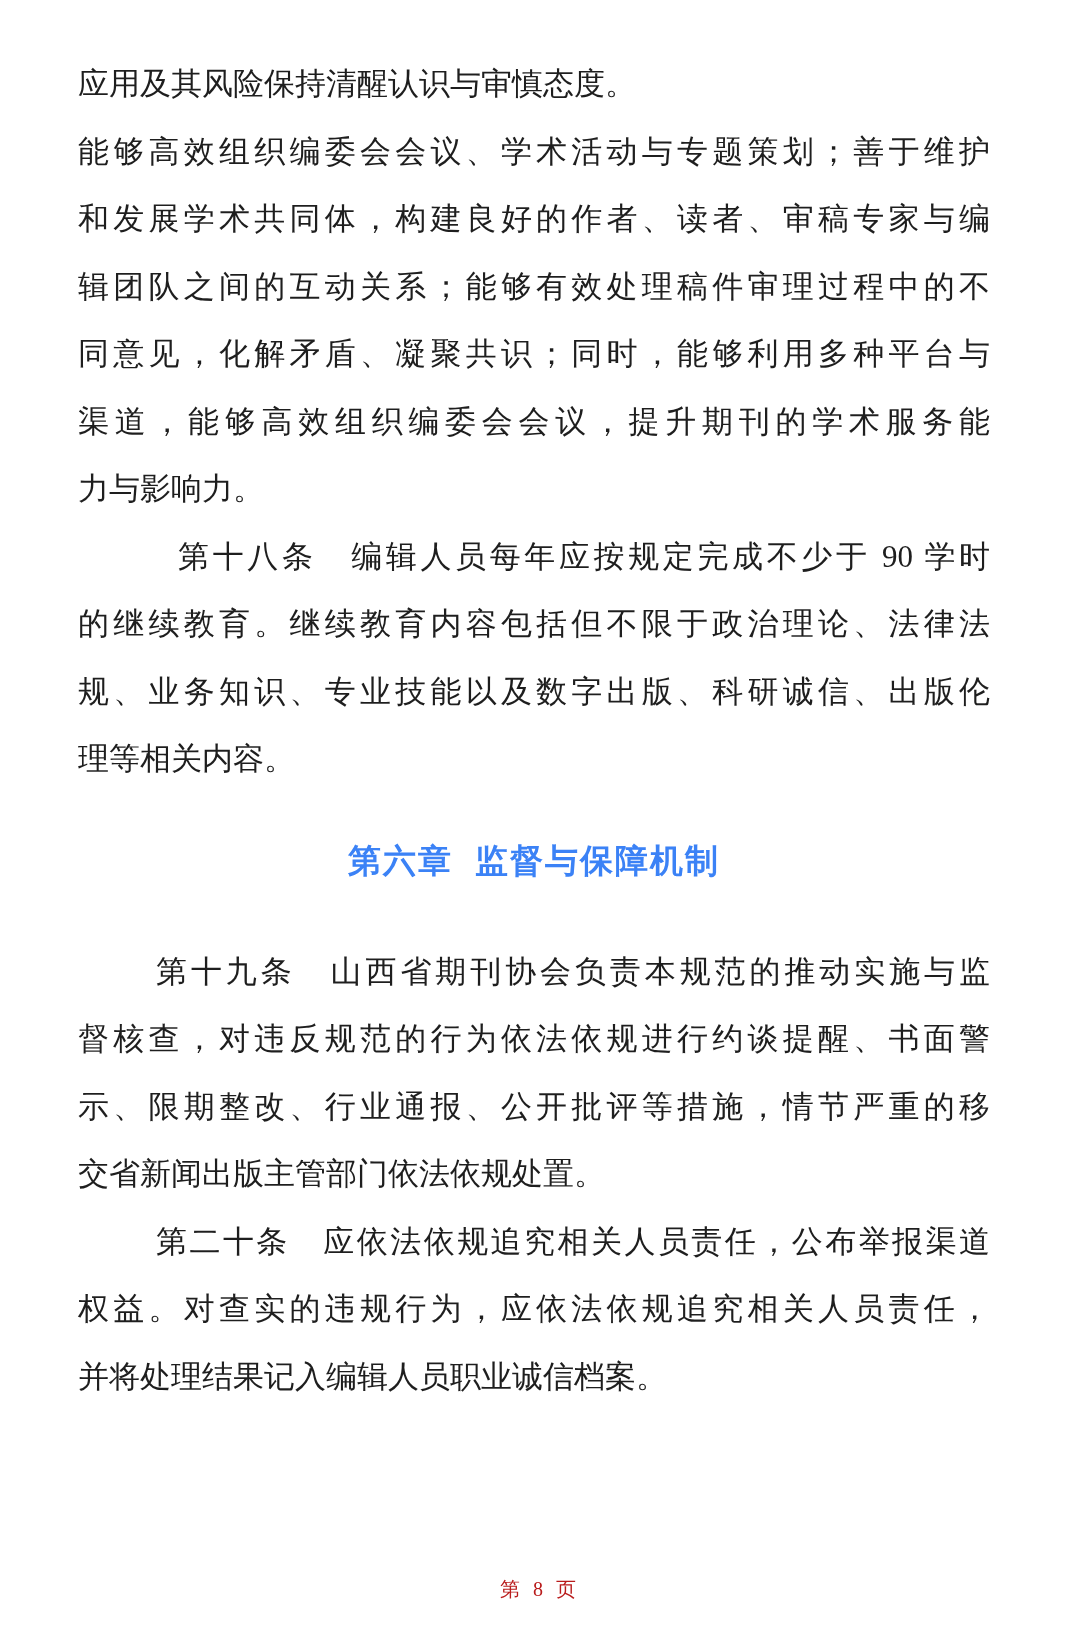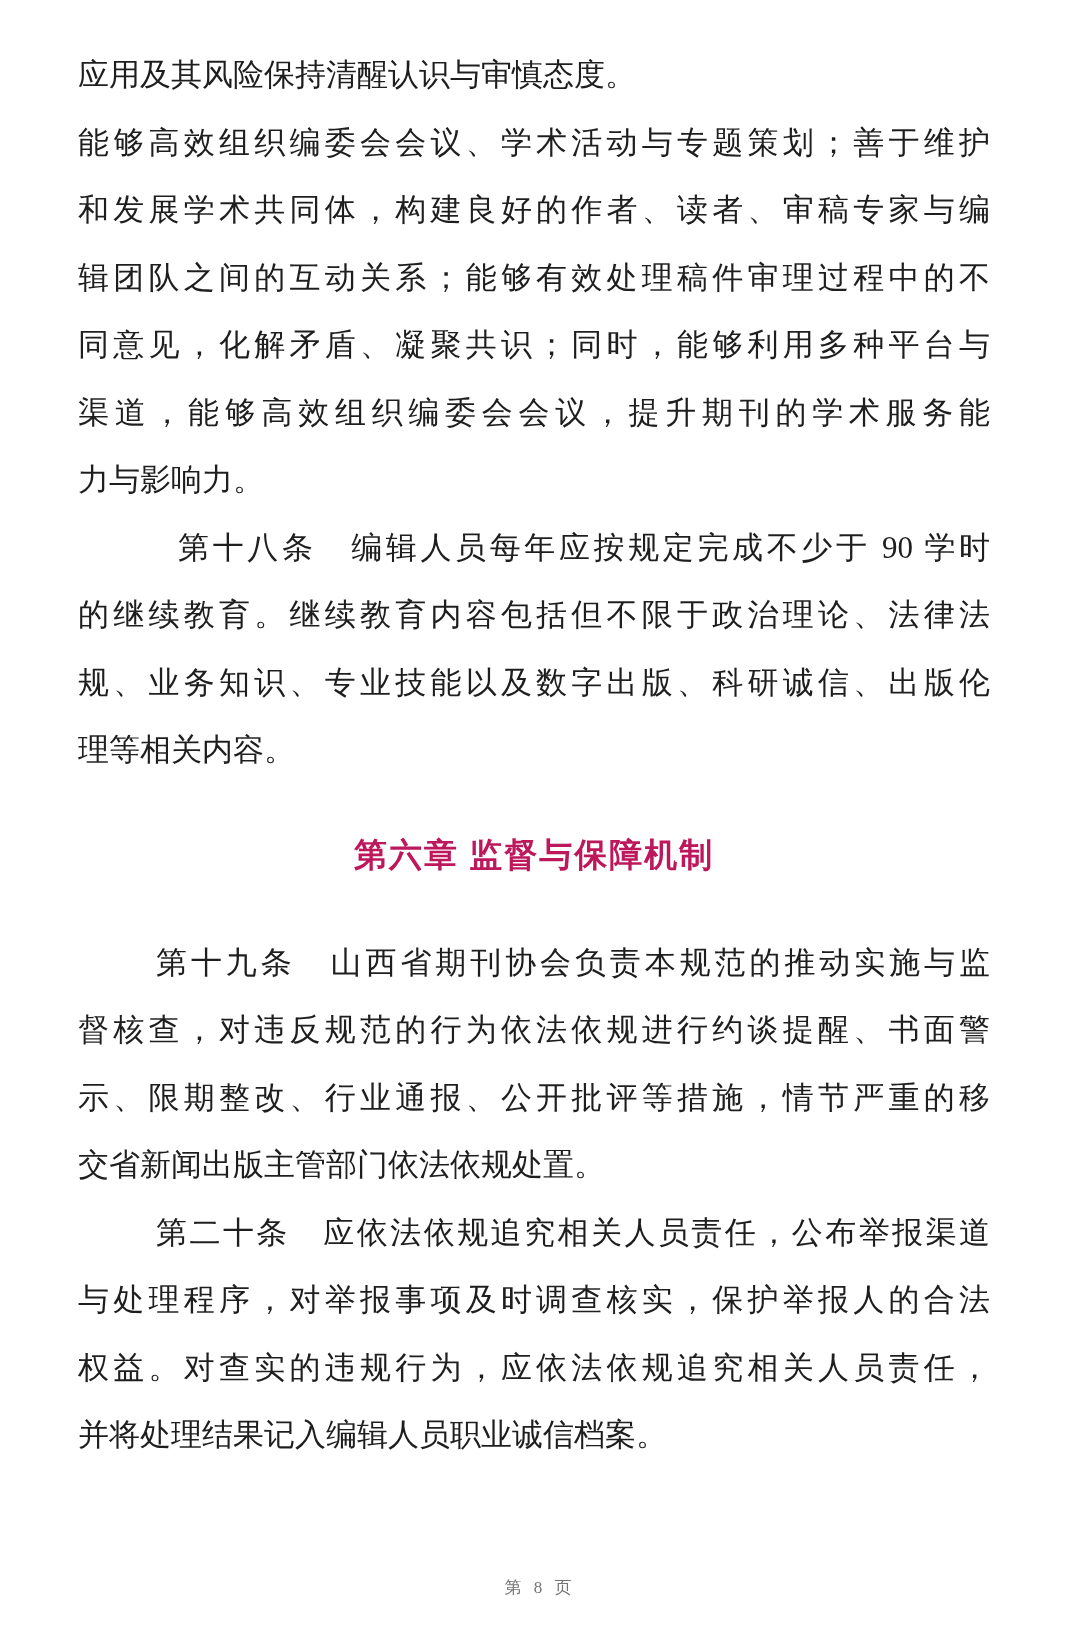--- a/index.html
+++ b/index.html
@@ -13,21 +13,21 @@
     height: 1646px;
     background: #ffffff;
     font-family: "Liberation Serif", "DejaVu Serif", serif;
     color: #1e1e1e;
     overflow: hidden;
   }
   .content {
     position: absolute;
     left: 78px;
     right: 90px;
-    top: 41px;
+    top: 50px;
   }
   .line {
     font-size: 31px;
     line-height: 67.5px;
     height: 67.5px;
     overflow: visible;
   }
   .line.j {
     text-align: justify;
     text-align-last: justify;
@@ -36,41 +36,41 @@
     text-align: left;
     text-align-last: left;
   }
   .ind-1 { text-indent: 65px; }
   .ind-2 { text-indent: 78px; }
   .ind-3 { text-indent: 100px; }
   .lead {
     font-weight: 400;
   }
   .heading {
-    font-family: Liberation Serif, serif;
+    font-family: Liberation Mono, monospace;
     font-weight: 700;
     font-size: 33px;
     line-height: 68px;
     height: 68px;
     margin-top: 37px;
     margin-bottom: 40px;
     text-align: left;
     text-align-last: center;
     letter-spacing: 2px;
-    color: #be185d;
+    color: #3b82f6;
   }
   .footer {
     position: absolute;
     left: 0;
     right: 0;
     top: 1576px;
     text-align: center;
-    font-size: 17px;
+    font-size: 20px;
     letter-spacing: 4px;
-    color: #737373;
+    color: #b91c1c;
   }
 </style>
 </head>
 <body>
 
 <div class="page">
   <div class="content" id="content">
       <div class="line l"><span>应用及其风险保持清醒认识与审慎态度。</span></div>
       <div class="line j"><span>能够高效组织编委会会议、学术活动与专题策划；善于维护</span></div>
       <div class="line j"><span>和发展学术共同体，构建良好的作者、读者、审稿专家与编</span></div>
@@ -81,20 +81,19 @@
       <div class="line j ind-3"><span class="lead">第十八条</span><span>　编辑人员每年应按规定完成不少于 90 学时</span></div>
       <div class="line j"><span>的继续教育。继续教育内容包括但不限于政治理论、法律法</span></div>
       <div class="line j"><span>规、业务知识、专业技能以及数字出版、科研诚信、出版伦</span></div>
       <div class="line l"><span>理等相关内容。</span></div>
       <div class="heading">第六章 监督与保障机制</div>
       <div class="line j ind-2"><span class="lead">第十九条</span><span>　山西省期刊协会负责本规范的推动实施与监</span></div>
       <div class="line j"><span>督核查，对违反规范的行为依法依规进行约谈提醒、书面警</span></div>
       <div class="line j"><span>示、限期整改、行业通报、公开批评等措施，情节严重的移</span></div>
       <div class="line l"><span>交省新闻出版主管部门依法依规处置。</span></div>
       <div class="line j ind-2"><span class="lead">第二十条</span><span>　应依法依规追究相关人员责任，公布举报渠道</span></div>
-      <div class="line j"><span>与处理程序，对举报事项及时调查核实，保护举报人的合法</span></div>
       <div class="line j"><span>权益。对查实的违规行为，应依法依规追究相关人员责任，</span></div>
       <div class="line l"><span>并将处理结果记入编辑人员职业诚信档案。</span></div>
     </div>
   <div class="footer">
     <span>第 8 页</span>
   </div>
 </div>
 
 </body></html>

